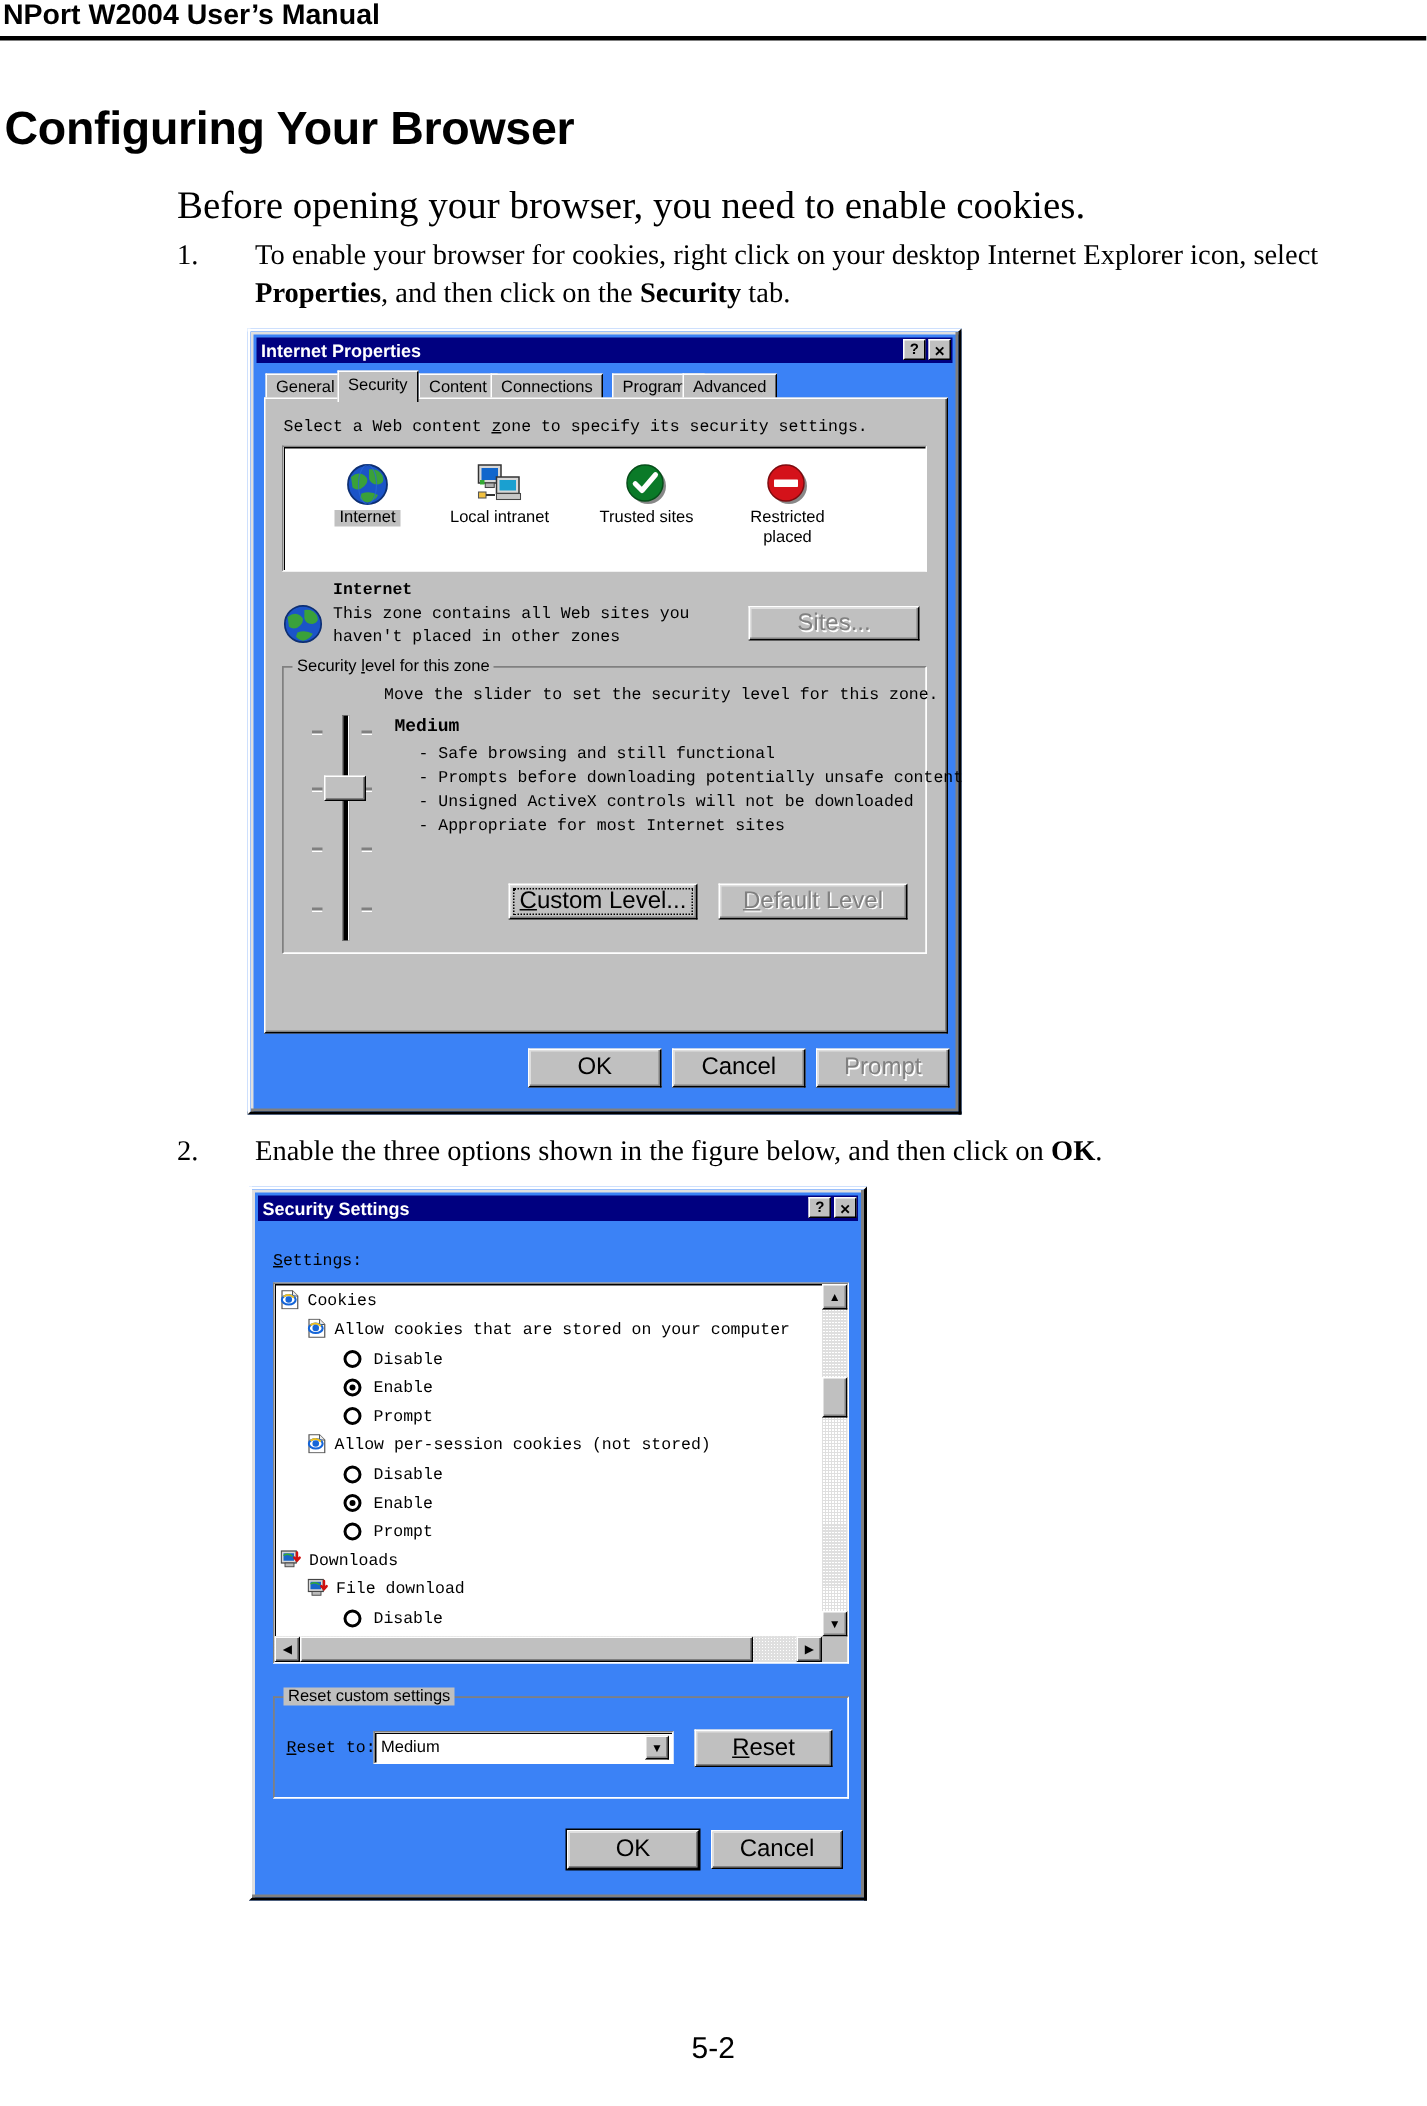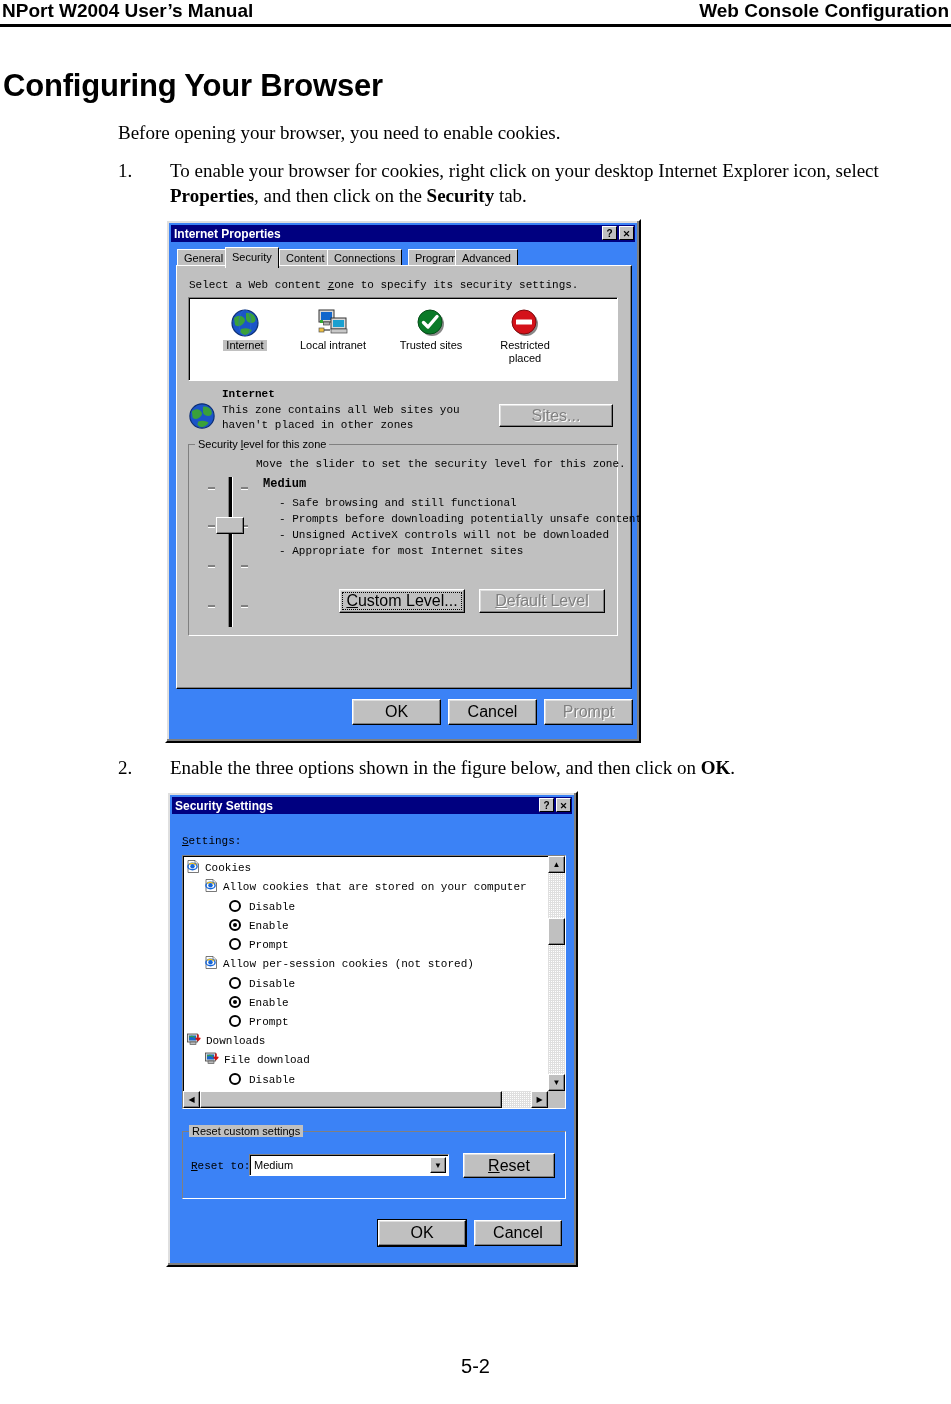--- a/index.html
+++ b/index.html
@@ -23,21 +23,21 @@
   .header-rule{ position:absolute; left:0; top:24px; width:951px; height:3px; background:#000; }
 
   
   .section-title{
     position:absolute; left:3px; top:68px;
     font-family:"Liberation Sans", sans-serif;
     font-weight:bold; font-size:31px; letter-spacing:-0.2px;
   }
   .intro{
     position:absolute; left:118px; top:120px; width:820px;
-    font-size:19px; line-height:1.32;
+    font-size:26px; line-height:1.32;
   }
   .step{ position:absolute; font-size:19px; line-height:1.33; }
   .step .num{ position:absolute; left:0; top:0; width:40px; }
   .step .txt{ display:block; margin-left:52px; }
   .step1{ left:118px; top:158px; width:830px; }
   .step2{ left:118px; top:755px; width:830px; }
   .step b{ font-weight:bold; }
 
   .page-number{
     position:absolute; left:0; top:1355px; width:951px;
@@ -183,21 +183,20 @@
     border-right:1px solid #000; border-bottom:1px solid #000;
     box-shadow: inset -1px -1px 0 #808080;
     display:flex; align-items:center; justify-content:center; font-size:8px;
   }
 </style>
 </head>
 <body>
 
 <div class="page-header">
   <span class="hl">NPort W2004 User’s Manual</span>
-  <span class="hr">Web Console Configuration</span>
 </div>
 <div class="header-rule"></div>
 
 <div class="section-title">Configuring Your Browser</div>
 
 <div class="intro">Before opening your browser, you need to enable cookies.</div>
 
 <div class="step step1">
   <span class="num">1.</span>
   <span class="txt"><span>To enable your browser for cookies, right click on your desktop Internet Explorer icon, select </span><b>Properties</b><span>, and then click on the </span><b>Security</b><span> tab.</span></span>

